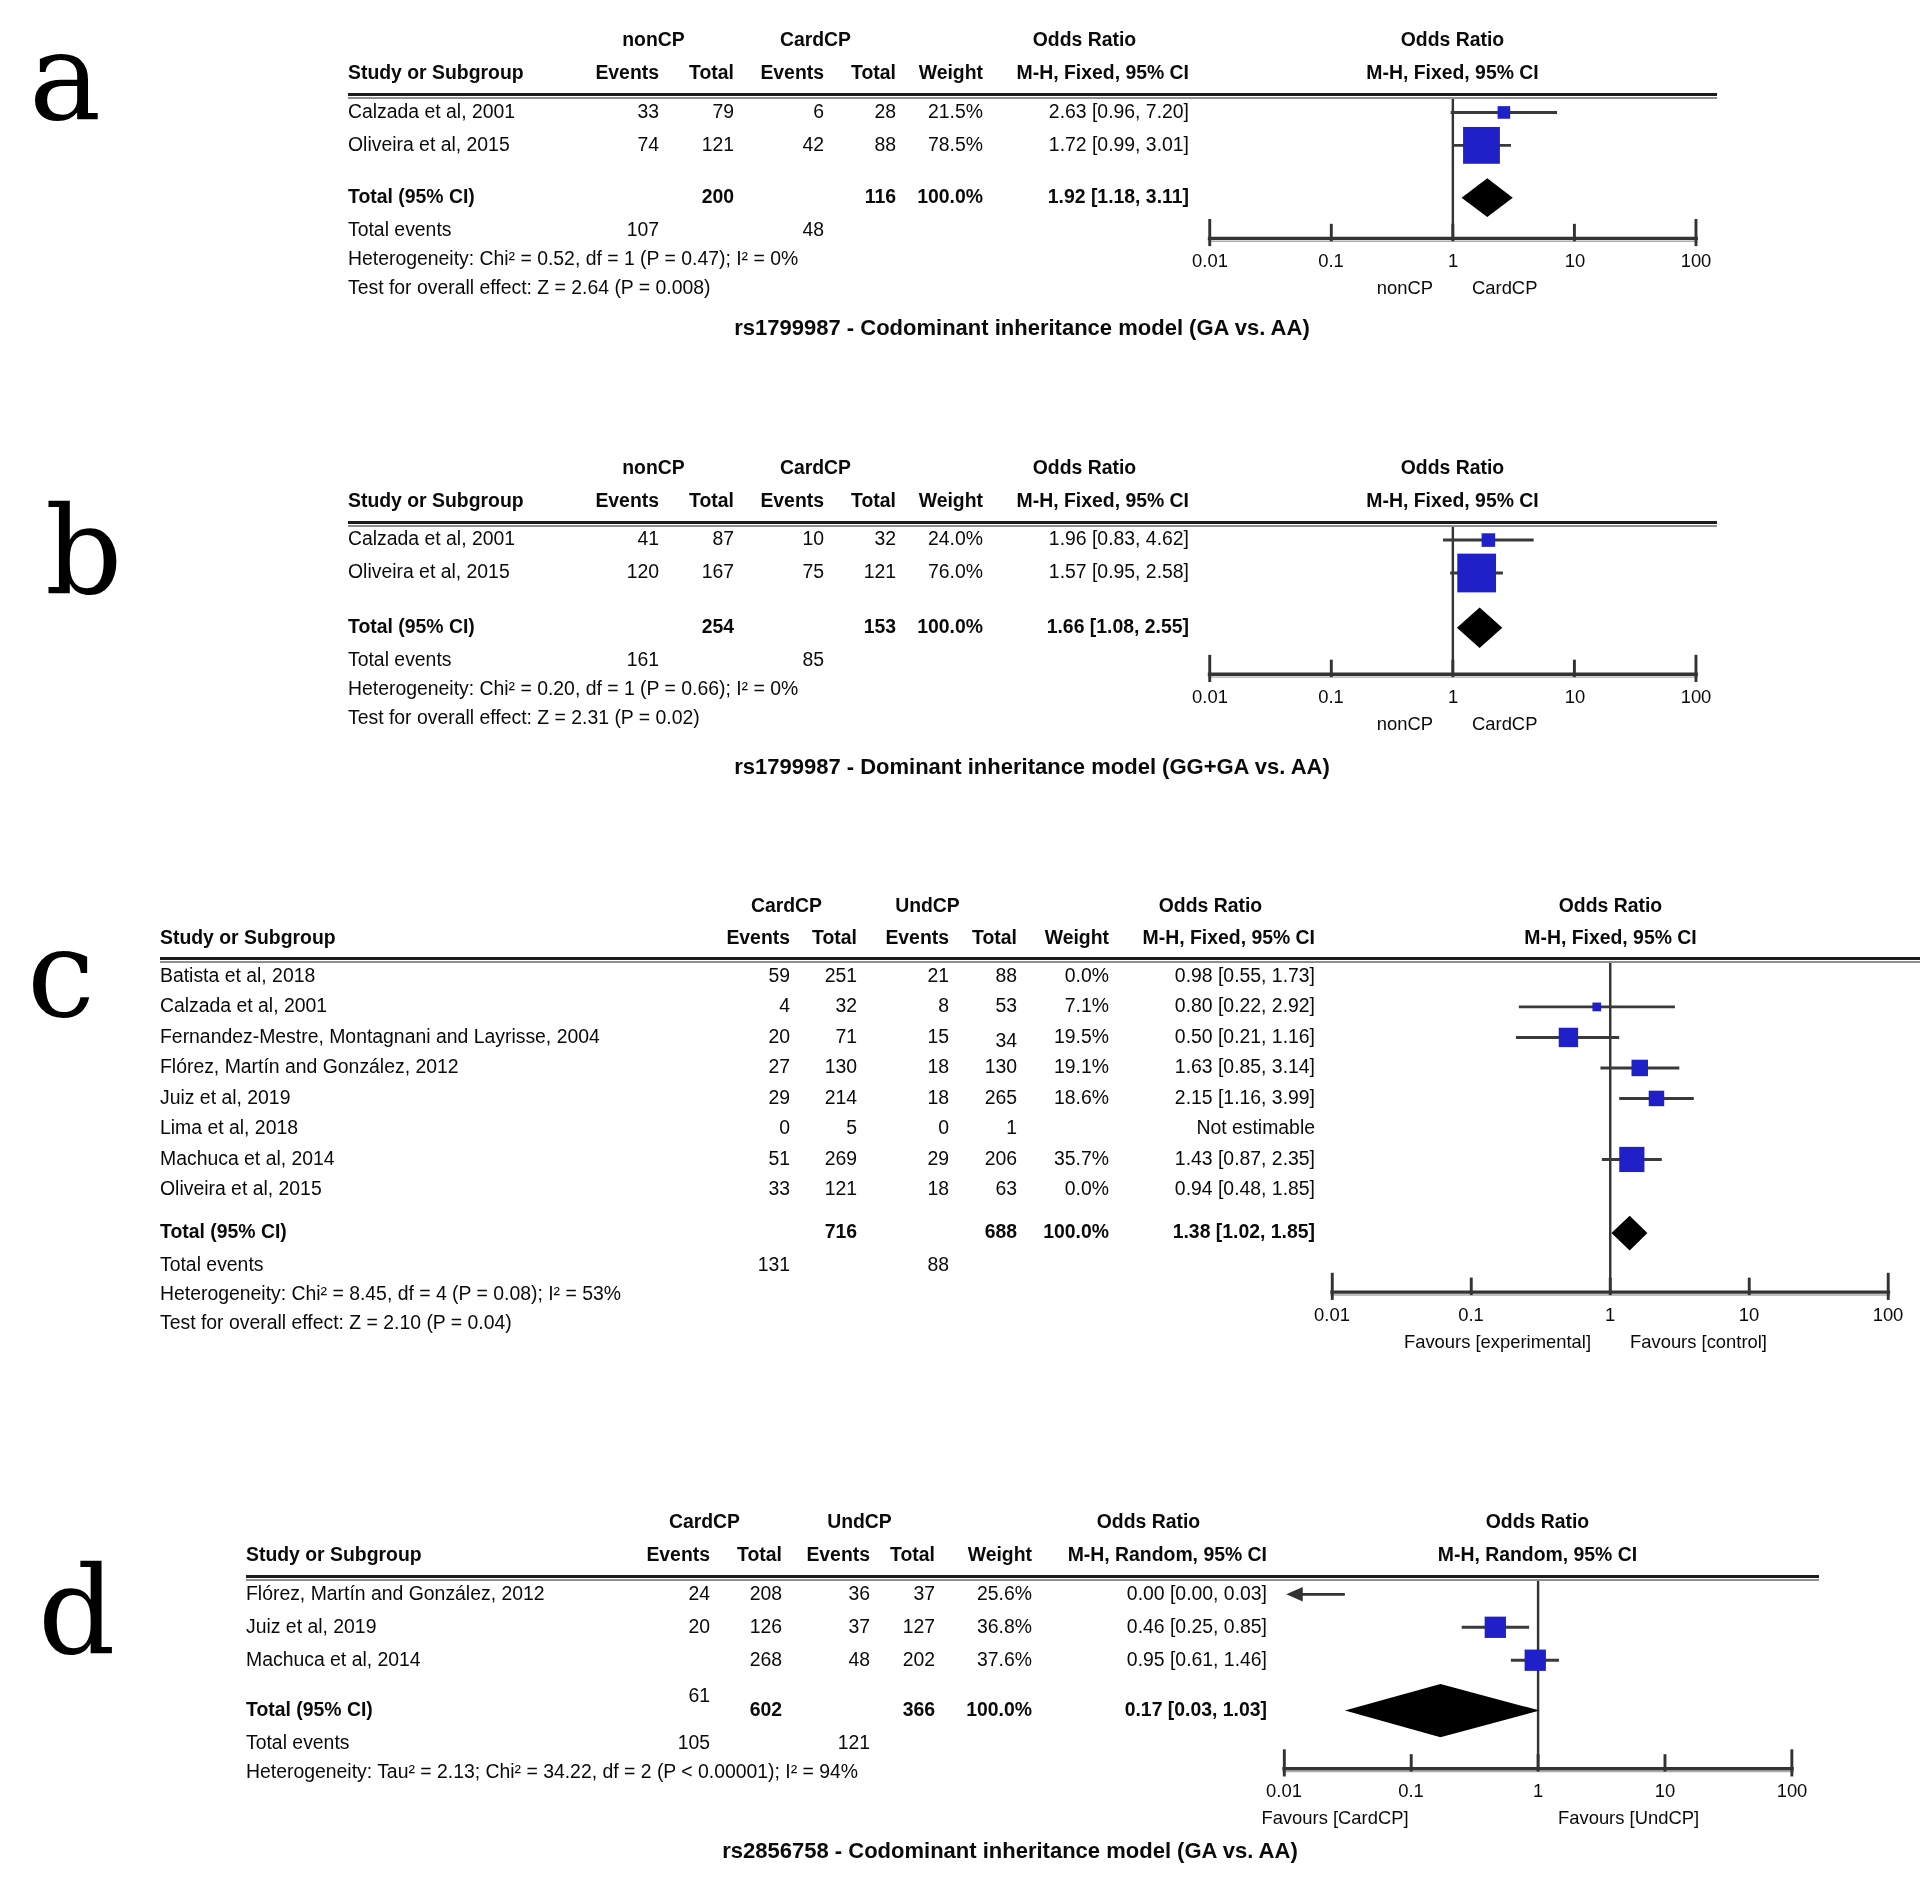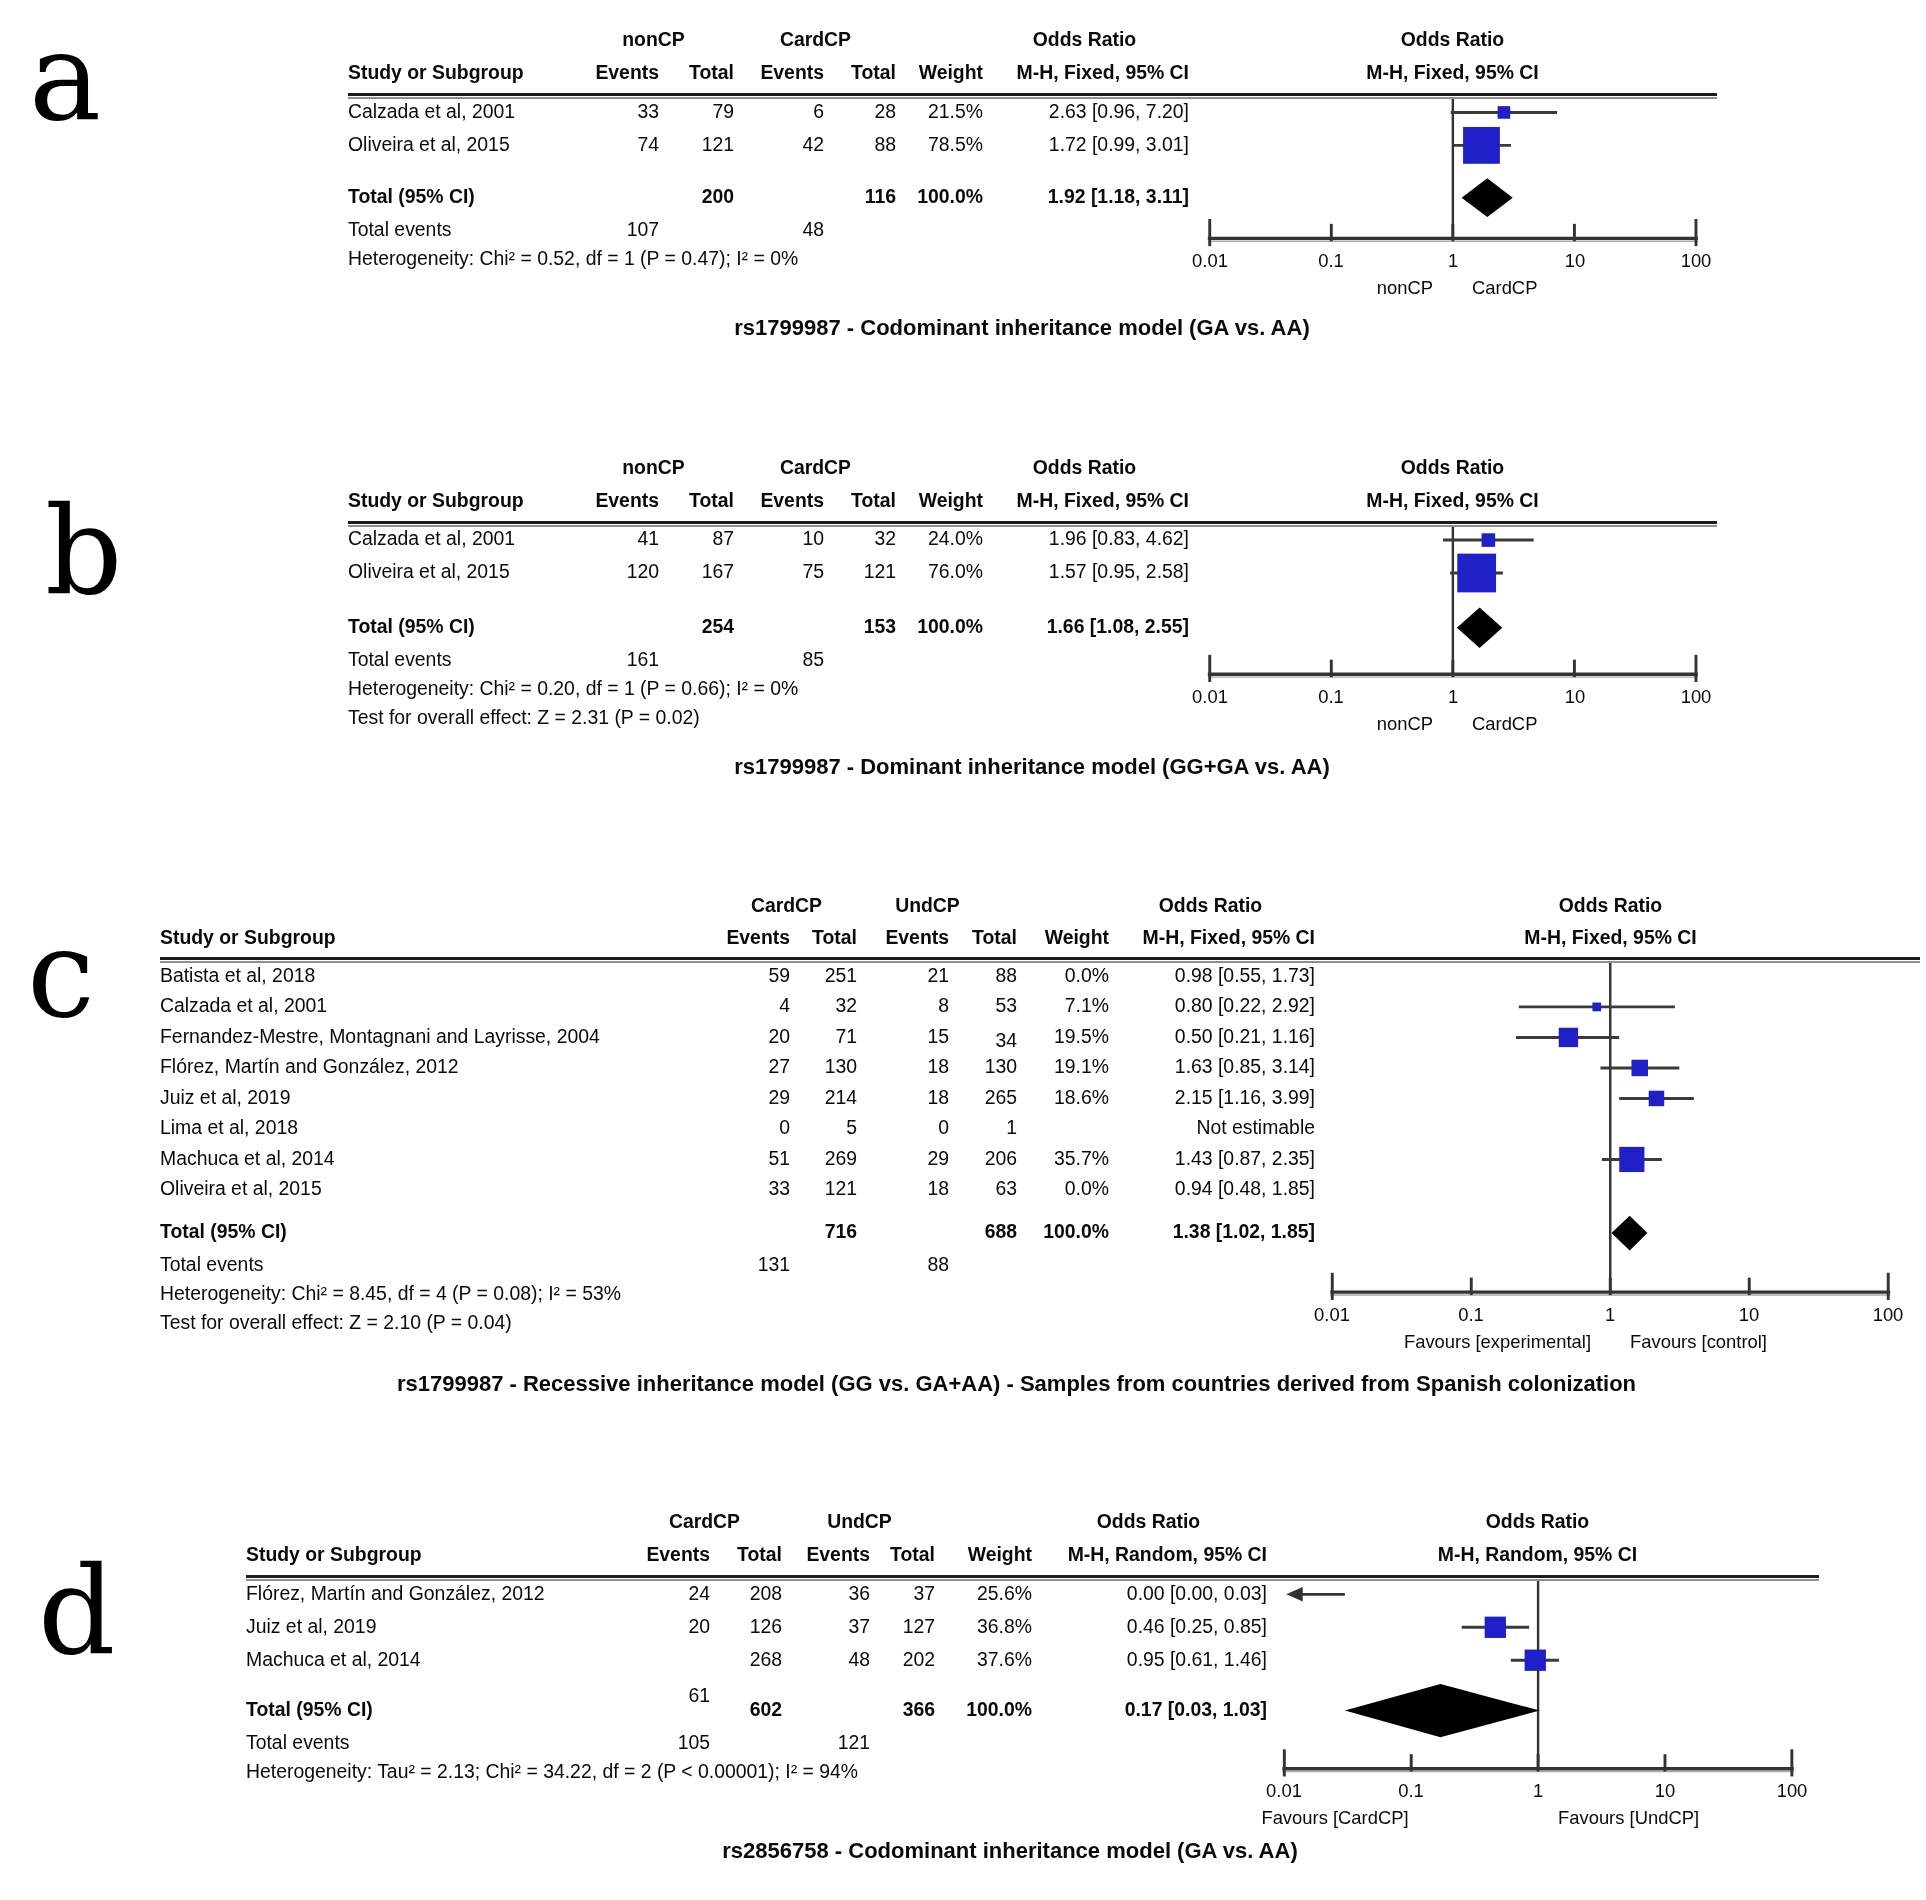--- a/index.html
+++ b/index.html
@@ -111,20 +111,21 @@
     <div class="t right" style="left: 966px; top: 133px; width: 223px;">1.72 [0.99, 3.01]</div>
     <div class="t b" style="left: 348px; top: 185px; width: 581px;">Total (95% CI)</div>
     <div class="t right b" style="left: 511px; top: 185px; width: 223px;">200</div>
     <div class="t right b" style="left: 673px; top: 185px; width: 223px;">116</div>
     <div class="t right b" style="left: 760px; top: 185px; width: 223px;">100.0%</div>
     <div class="t right b" style="left: 966px; top: 185px; width: 223px;">1.92 [1.18, 3.11]</div>
     <div class="t" style="left: 348px; top: 218px; width: 581px;">Total events</div>
     <div class="t right" style="left: 436px; top: 218px; width: 223px;">107</div>
     <div class="t right" style="left: 601px; top: 218px; width: 223px;">48</div>
     <div class="t" style="left: 348px; top: 247px; width: 823px;">Heterogeneity: Chi² = 0.52, df = 1 (P = 0.47); I² = 0%</div>
+    <div class="t" style="left: 348px; top: 276px; width: 823px;">Test for overall effect: Z = 2.64 (P = 0.008)</div>
     <div class="title" style="left: 344px; top: 315px; width: 1356px;">rs1799987 - Codominant inheritance model (GA vs. AA)</div>
     <div class="t center b" style="left: 1259px; top: 28px; width: 387px;">Odds Ratio</div>
     <div class="t center b" style="left: 1259px; top: 61px; width: 387px;">M-H, Fixed, 95% CI</div>
     <div class="t center axis-label" style="left: 1147px; top: 249px; width: 126px;">0.01</div>
     <div class="t center axis-label" style="left: 1268px; top: 249px; width: 126px;">0.1</div>
     <div class="t center axis-label" style="left: 1390px; top: 249px; width: 126px;">1</div>
     <div class="t center axis-label" style="left: 1512px; top: 249px; width: 126px;">10</div>
     <div class="t center axis-label" style="left: 1633px; top: 249px; width: 126px;">100</div>
     <div class="t right axis-label" style="left: 1065px; top: 276px; width: 368px;">nonCP</div>
     <div class="t axis-label" style="left: 1472px; top: 276px; width: 368px;">CardCP</div>
@@ -247,21 +248,20 @@
     <div class="t b" style="left: 160px; top: 1220px; width: 581px;">Total (95% CI)</div>
     <div class="t right b" style="left: 634px; top: 1220px; width: 223px;">716</div>
     <div class="t right b" style="left: 794px; top: 1220px; width: 223px;">688</div>
     <div class="t right b" style="left: 886px; top: 1220px; width: 223px;">100.0%</div>
     <div class="t right b" style="left: 1092px; top: 1220px; width: 223px; text-align: right;">1.38 [1.02, 1.85]</div>
     <div class="t" style="left: 160px; top: 1253px; width: 581px;">Total events</div>
     <div class="t right" style="left: 567px; top: 1253px; width: 223px;">131</div>
     <div class="t right" style="left: 726px; top: 1253px; width: 223px;">88</div>
     <div class="t" style="left: 160px; top: 1282px; width: 823px;">Heterogeneity: Chi² = 8.45, df = 4 (P = 0.08); I² = 53%</div>
     <div class="t" style="left: 160px; top: 1311px; width: 823px;">Test for overall effect: Z = 2.10 (P = 0.04)</div>
-    <div class="title" style="left: 232px; top: 1371px; width: 1569px;">rs1799987 - Recessive inheritance model (GG vs. GA+AA) - Samples from countries derived from Spanish colonization</div>
     <div class="t center b" style="left: 1417px; top: 894px; width: 387px;">Odds Ratio</div>
     <div class="t center b" style="left: 1417px; top: 926px; width: 387px;">M-H, Fixed, 95% CI</div>
     <div class="t center axis-label" style="left: 1269px; top: 1303px; width: 126px;">0.01</div>
     <div class="t center axis-label" style="left: 1408px; top: 1303px; width: 126px;">0.1</div>
     <div class="t center axis-label" style="left: 1547px; top: 1303px; width: 126px;">1</div>
     <div class="t center axis-label" style="left: 1686px; top: 1303px; width: 126px;">10</div>
     <div class="t center axis-label" style="left: 1825px; top: 1303px; width: 126px;">100</div>
     <div class="t right axis-label" style="left: 1223px; top: 1330px; width: 368px;">Favours [experimental]</div>
     <div class="t axis-label" style="left: 1630px; top: 1330px; width: 368px;">Favours [control]</div>
     <div class="letter" style="left: 38px; top: 1551px;">d</div>

